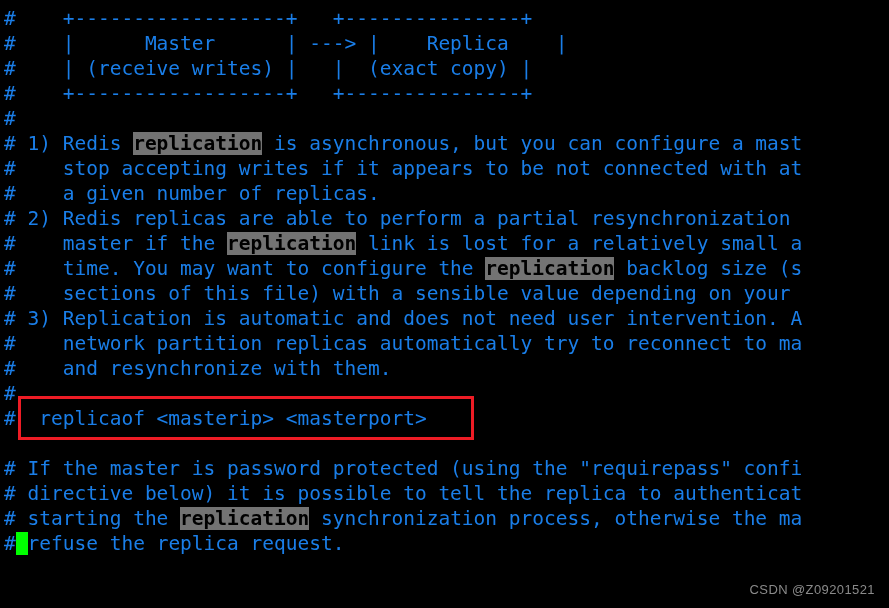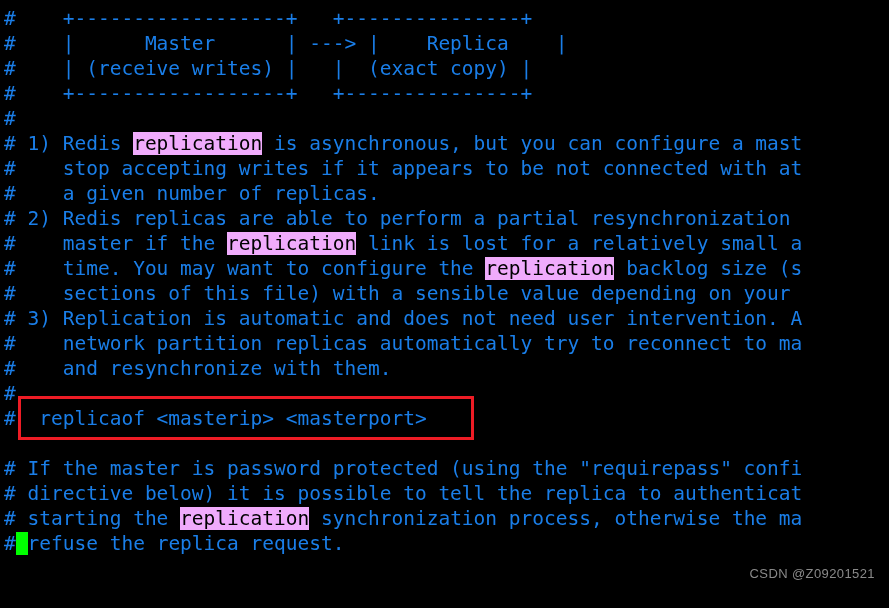--- a/index.html
+++ b/index.html
@@ -27,42 +27,43 @@
     top: 6px;
     width: 1400px;
     white-space: pre;
   }
   .line {
     height: 25px;
     white-space: pre;
     color: #1a7ee8;
   }
   .hl-search {
-    background: #f0abfc;
+    background: #737373;
     color: #000000;
+    font-weight: bold;
   }
   .cursor-block {
     background: #00ff00;
     color: #00ff00;
   }
   #redbox {
     position: absolute;
     left: 18px;
     top: 396px;
     width: 456px;
     height: 44px;
     border: 3px solid #ee1c25;
     box-sizing: border-box;
     pointer-events: none;
     background: transparent;
   }
   #watermark {
     position: absolute;
     right: 14px;
-    bottom: 22px;
+    bottom: 6px;
     font-family: "Liberation Sans", sans-serif;
     font-size: 13px;
     letter-spacing: 0.4px;
     color: #8a8a8a;
   }
 </style>
 </head>
 <body>
 
 <div id="terminal">

